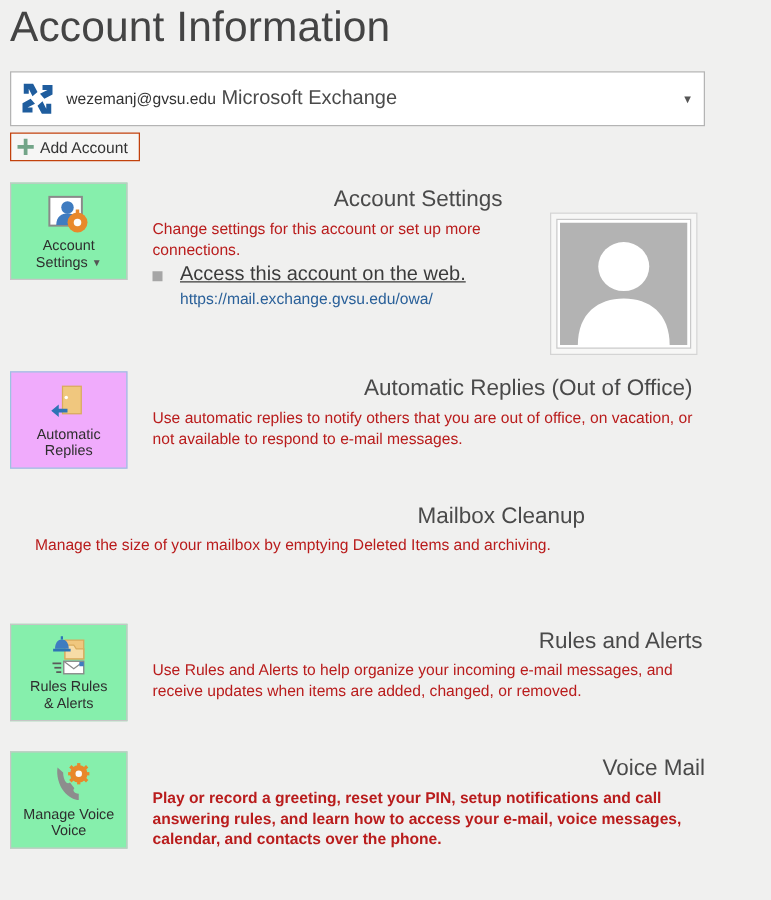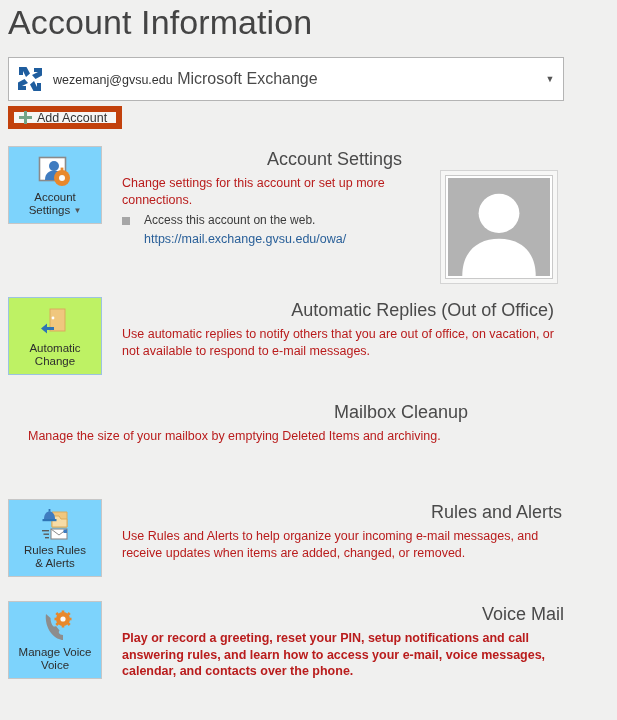--- a/index.html
+++ b/index.html
@@ -79,21 +79,21 @@
   }
 
   
   .add-account {
     position: absolute;
     left: 8px;
     top: 106px;
     height: 23px;
     padding: 0 9px 0 5px;
     background: #f6f6f5;
-    border: 6px solid #c2410c;
+    border: 1px solid #c2410c;
     box-sizing: border-box;
     display: flex;
     align-items: center;
     gap: 5px;
     font-size: 12.5px;
     color: #333333;
     cursor: default;
   }
   .plus-icon {
     width: 13px;
@@ -114,32 +114,32 @@
   .section {
     position: absolute;
     left: 8px;
     display: flex;
     align-items: flex-start;
   }
   .tile {
     width: 94px;
     height: 78px;
     box-sizing: border-box;
-    background: #7dd3fc;
+    background: #86efac;
     border: 1px solid #c6c6c6;
     display: flex;
     flex-direction: column;
     align-items: center;
     justify-content: flex-start;
     padding-top: 8px;
     flex: 0 0 auto;
     cursor: default;
   }
   .tile.selected {
-    background: #bef264;
+    background: #f0abfc;
     border-color: #9cc3e0;
   }
   .tile-icon {
     width: 38px;
     height: 34px;
     display: block;
     margin-bottom: 2px;
   }
   .tile-label {
     font-size: 11.5px;
@@ -181,23 +181,24 @@
   }
   .bullet-square {
     width: 8px;
     height: 8px;
     background: #a6a6a6;
     flex: 0 0 auto;
     margin-top: 5px;
     margin-right: 14px;
   }
   .bullet-text {
-    font-size: 12px;
+    font-size: 16px;
     color: #3b3b3b;
     line-height: 16.5px;
+    text-decoration: underline;
   }
   .web-link {
     display: block;
     margin-top: 3px;
     margin-left: 22px;
     font-size: 12.5px;
     color: #2a6099;
     text-decoration: none;
     cursor: pointer;
   }
@@ -300,21 +301,21 @@
   <div class="tile selected">
     <span class="tile-icon">
       <svg viewBox="0 0 38 34" xmlns="http://www.w3.org/2000/svg">
         <rect x="14" y="3" width="15" height="22" fill="#f0c77e" stroke="#d9ab5c" stroke-width="1"></rect>
         <circle cx="17" cy="12" r="1.4" fill="#ffffff"></circle>
         <path d="M18 21 L11 21 L11 17.5 L5 22.5 L11 27.5 L11 24 L18 24 Z" fill="#2e74b5"></path>
       </svg>
     </span>
     <span class="tile-label">
       <span>Automatic</span><br>
-      <span>Change</span>
+      <span>Replies</span>
     </span>
   </div>
   <div class="section-body">
     <div class="section-heading">Automatic Replies (Out of Office)</div>
     <div class="section-desc" style="width:432px;">Use automatic replies to notify others that you are out of office, on vacation, or not available to respond to e-mail messages.</div>
   </div>
 </div>
 
 <div class="section" style="top:399px;">
   <div class="section-body">

